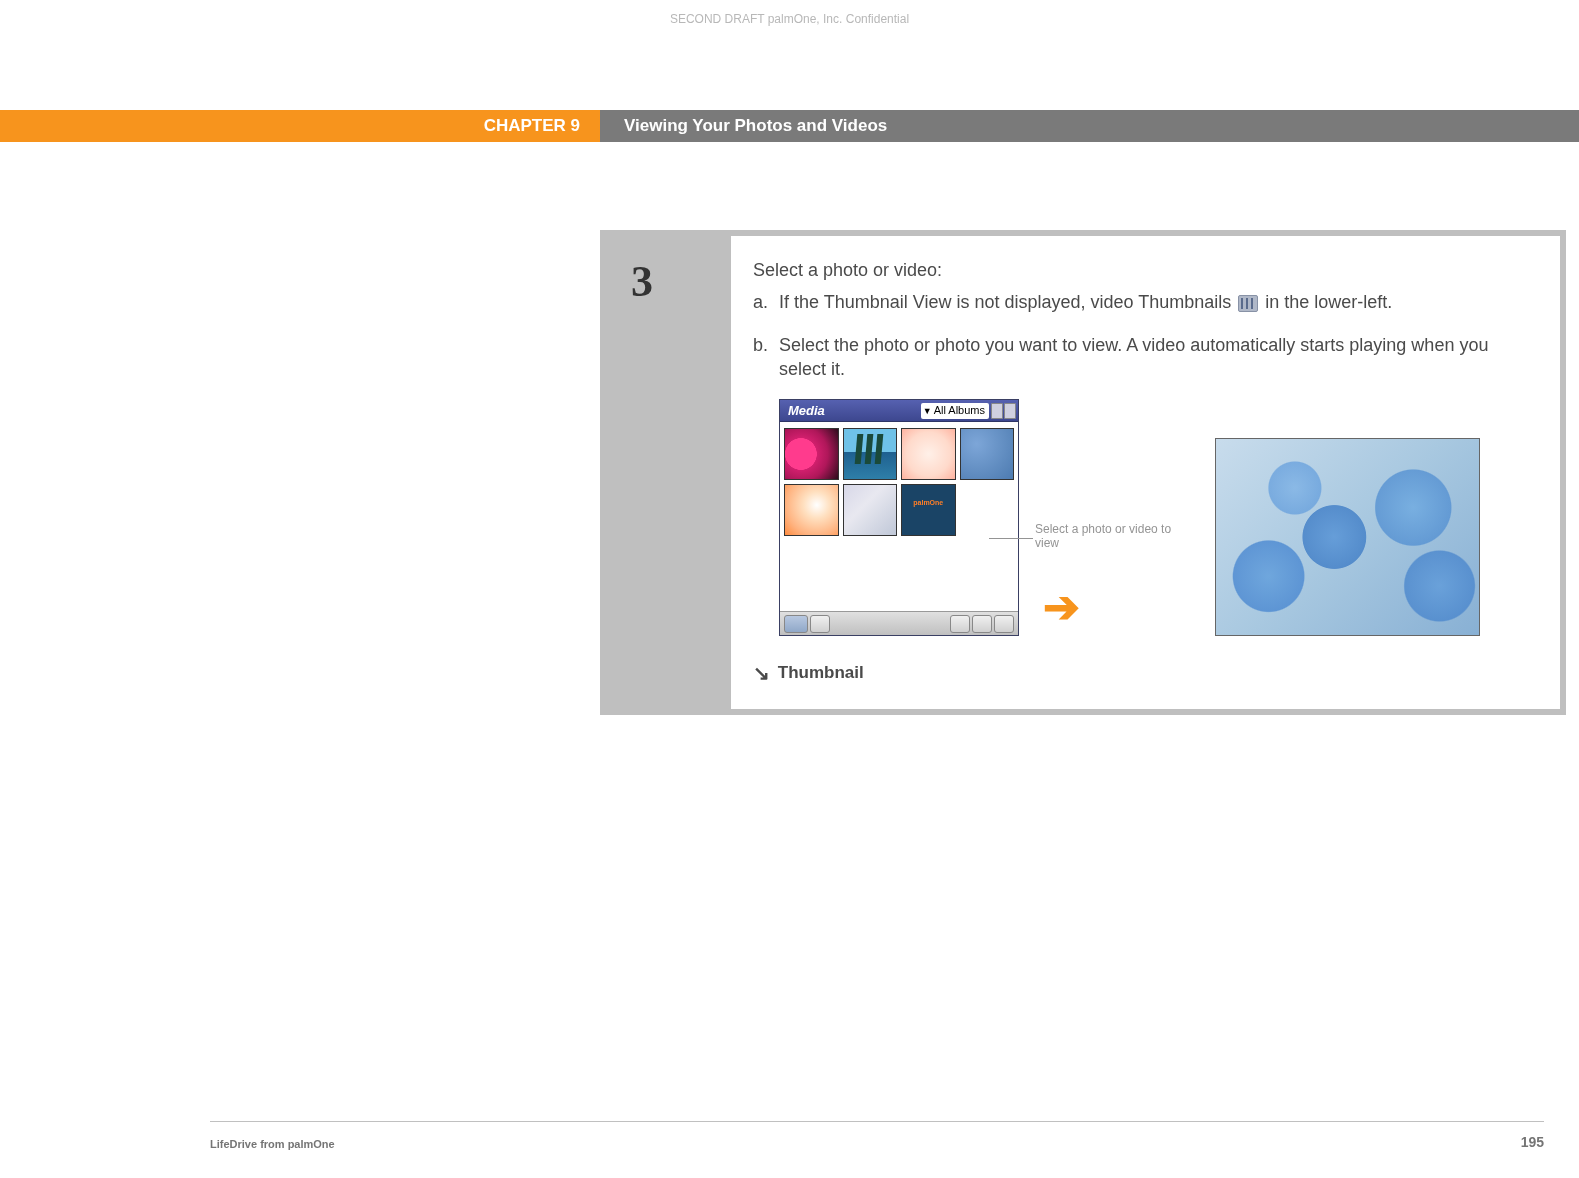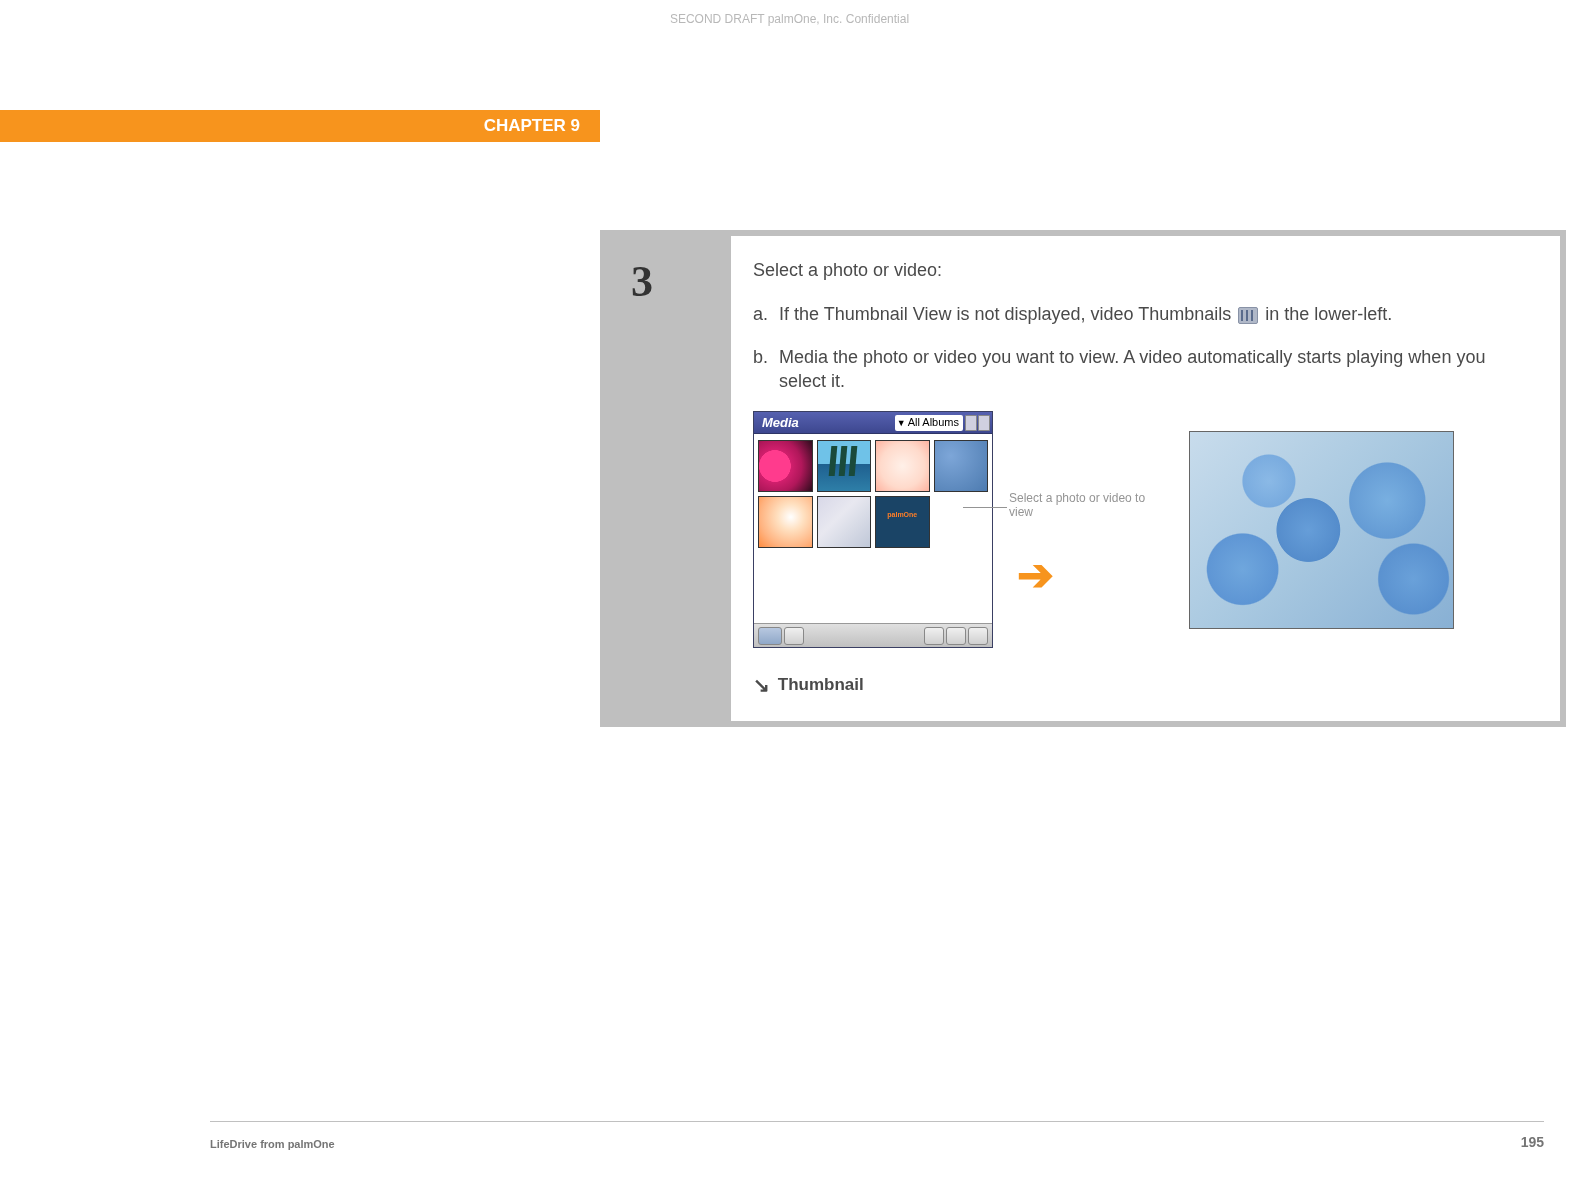--- a/index.html
+++ b/index.html
@@ -82,21 +82,21 @@
     .step-content {
       background: #ffffff;
       flex: 1;
       padding: 22px 28px 22px 22px;
       color: #4a4a4a;
       font-size: 18px;
       line-height: 1.35;
     }
     
     .step-title {
-      margin-bottom: 20px;
+      margin-bottom: 8px;
     }
     
     .substep {
       display: flex;
       margin-bottom: 18px;
     }
     
     .substep-letter {
       width: 26px;
       flex-shrink: 0;
@@ -129,24 +129,25 @@
         to right,
         #5a6b8c 0px,
         #5a6b8c 2px,
         transparent 2px,
         transparent 5px
       );
     }
     
     .screenshot-row {
       display: flex;
-      align-items: center;
+      align-items: flex-end;
       gap: 8px;
       margin-top: 6px;
       margin-bottom: 24px;
+      margin-left: 26px;
     }
     
     .media-window {
       width: 240px;
       height: 237px;
       background: #ffffff;
       border: 1px solid #3a3f63;
       display: flex;
       flex-direction: column;
     }
@@ -390,40 +391,41 @@
       text-align: center;
     }
   </style>
 </head>
 <body>
 
 <div class="watermark">SECOND DRAFT palmOne, Inc.  Confidential</div>
 
 <div class="header-bar">
   <div class="chapter-block">CHAPTER 9</div>
+  <div class="title-block">Viewing Your Photos and Videos</div>
 </div>
 
 <div class="step-card">
   <div class="step-inner">
     <div class="step-number">3</div>
     <div class="step-content">
       <div class="step-title">Select a photo or video:</div>
 
       <div class="substep">
         <div class="substep-letter">a.</div>
         <div class="substep-text">
           <span>If the Thumbnail View is not displayed, video Thumbnails </span>
           <span class="inline-icon"></span>
           <span> in the lower-left.</span>
         </div>
       </div>
 
       <div class="substep">
         <div class="substep-letter">b.</div>
-        <div class="substep-text">Media the photo or video you want to view. A video automatically starts playing when you select it.</div>
+        <div class="substep-text">Select the photo or photo you want to view. A video automatically starts playing when you select it.</div>
       </div>
 
       <div class="screenshot-row">
         <div class="media-window">
           <div class="media-titlebar">
             <div class="media-title-text">Media</div>
             <div class="media-title-right">
               <div class="dropdown-albums">
                 <span class="dropdown-arrow">▼</span>
                 <span>All Albums</span>

